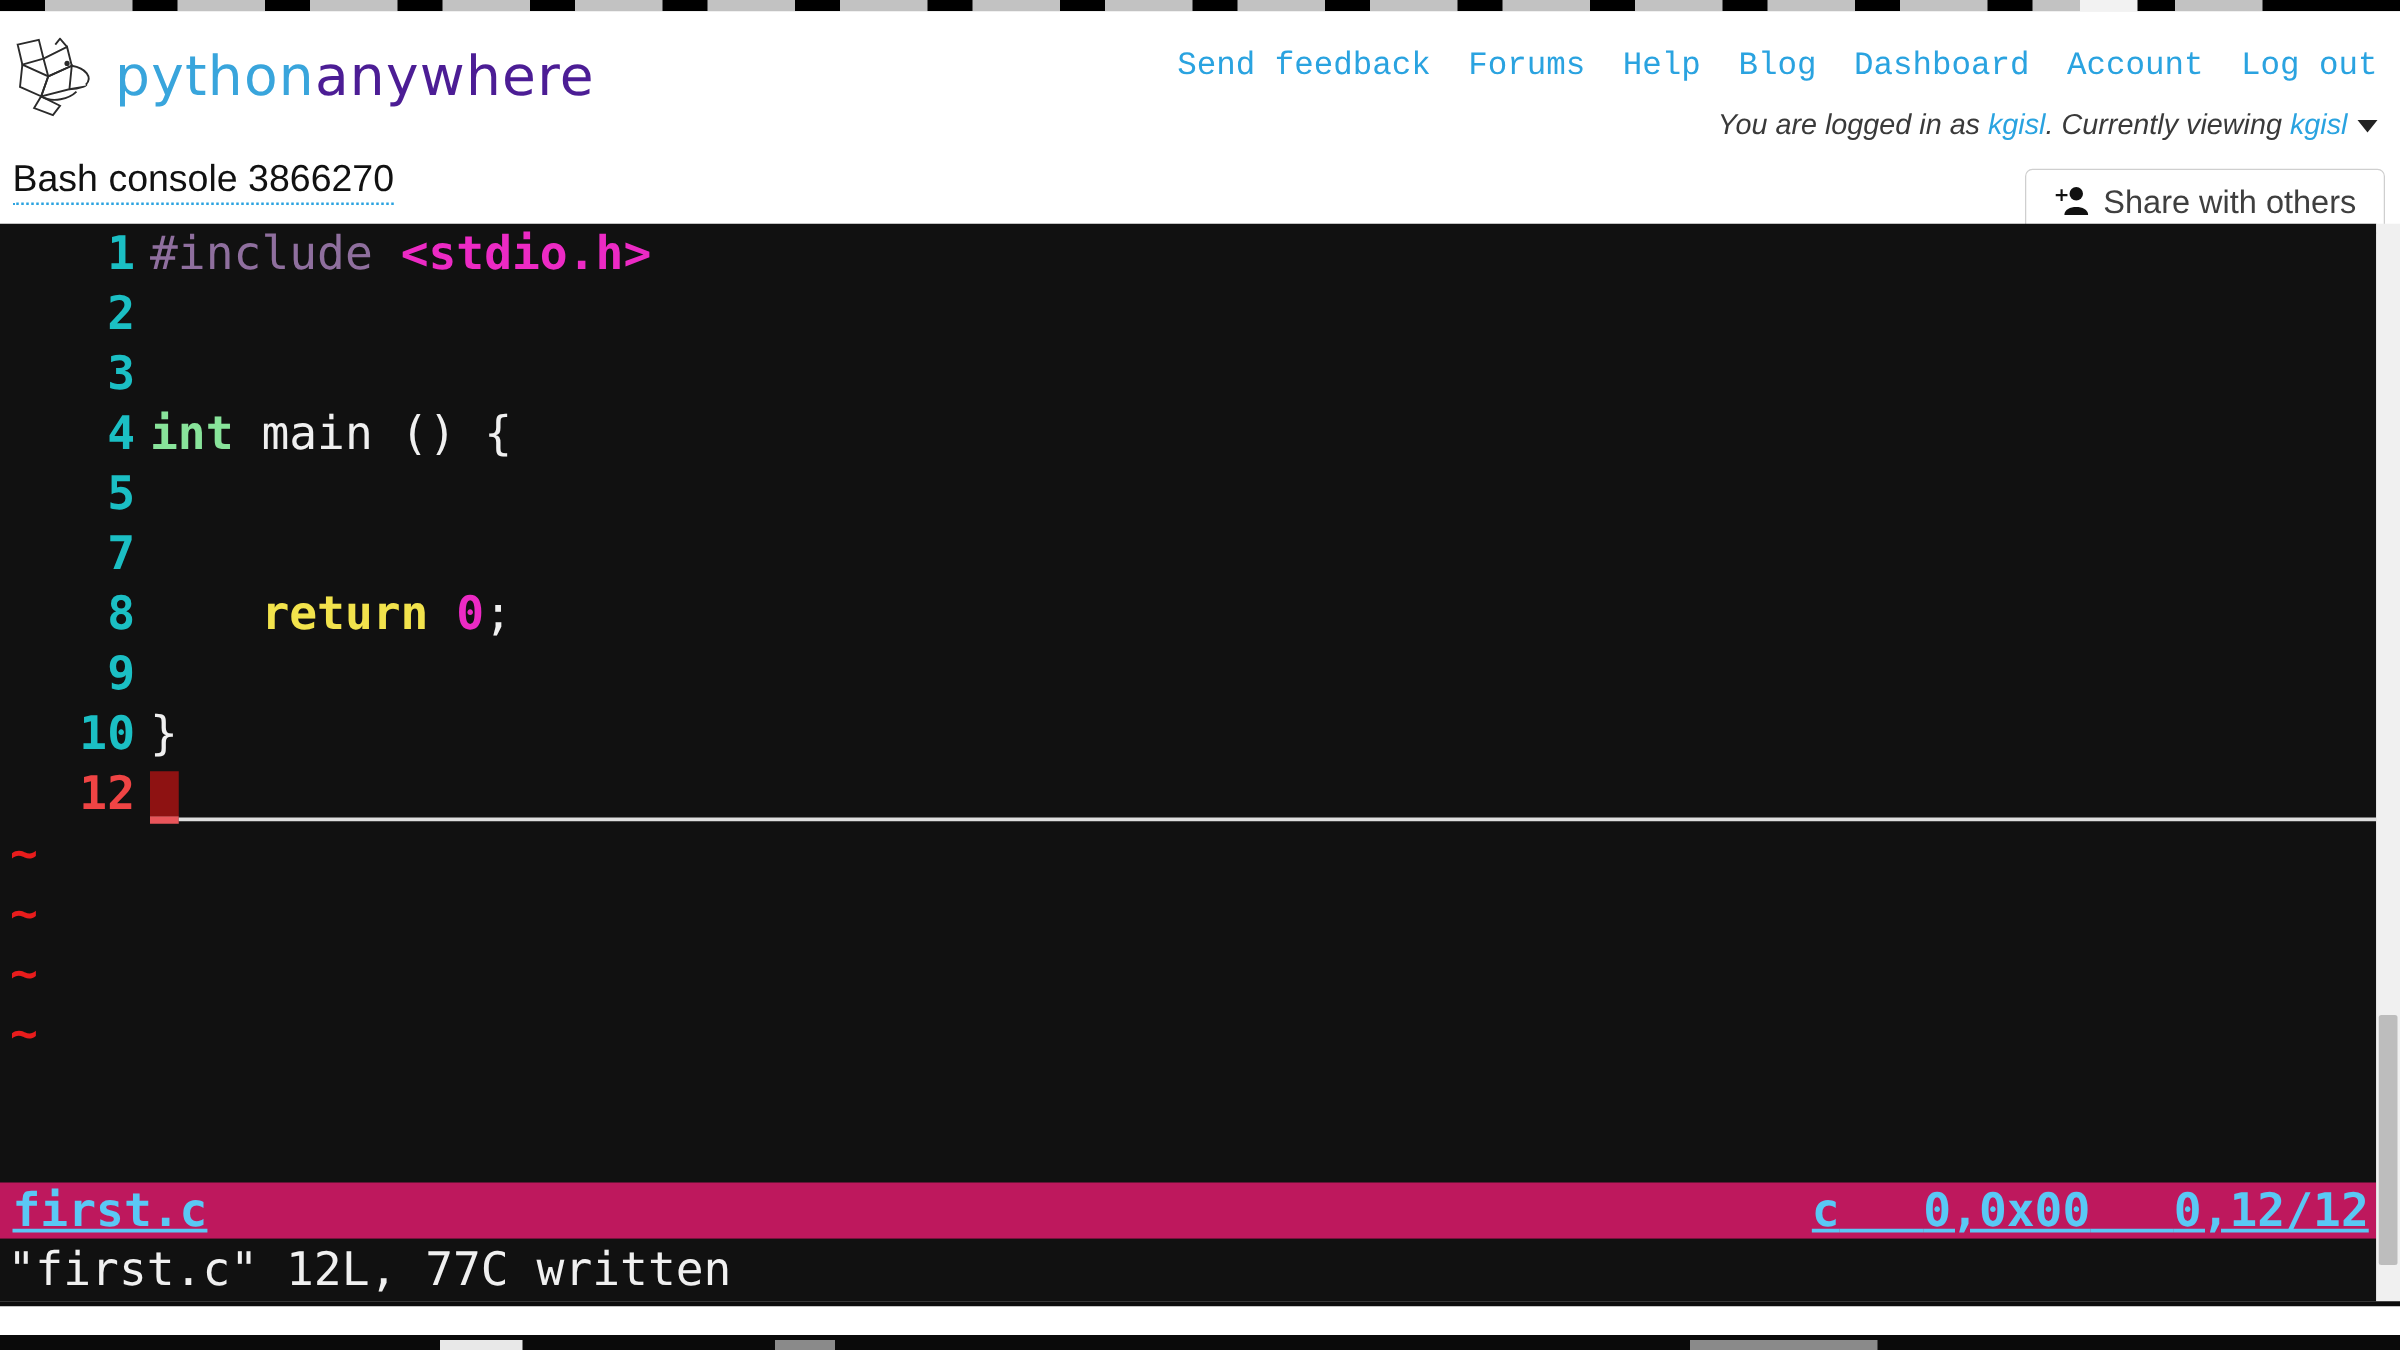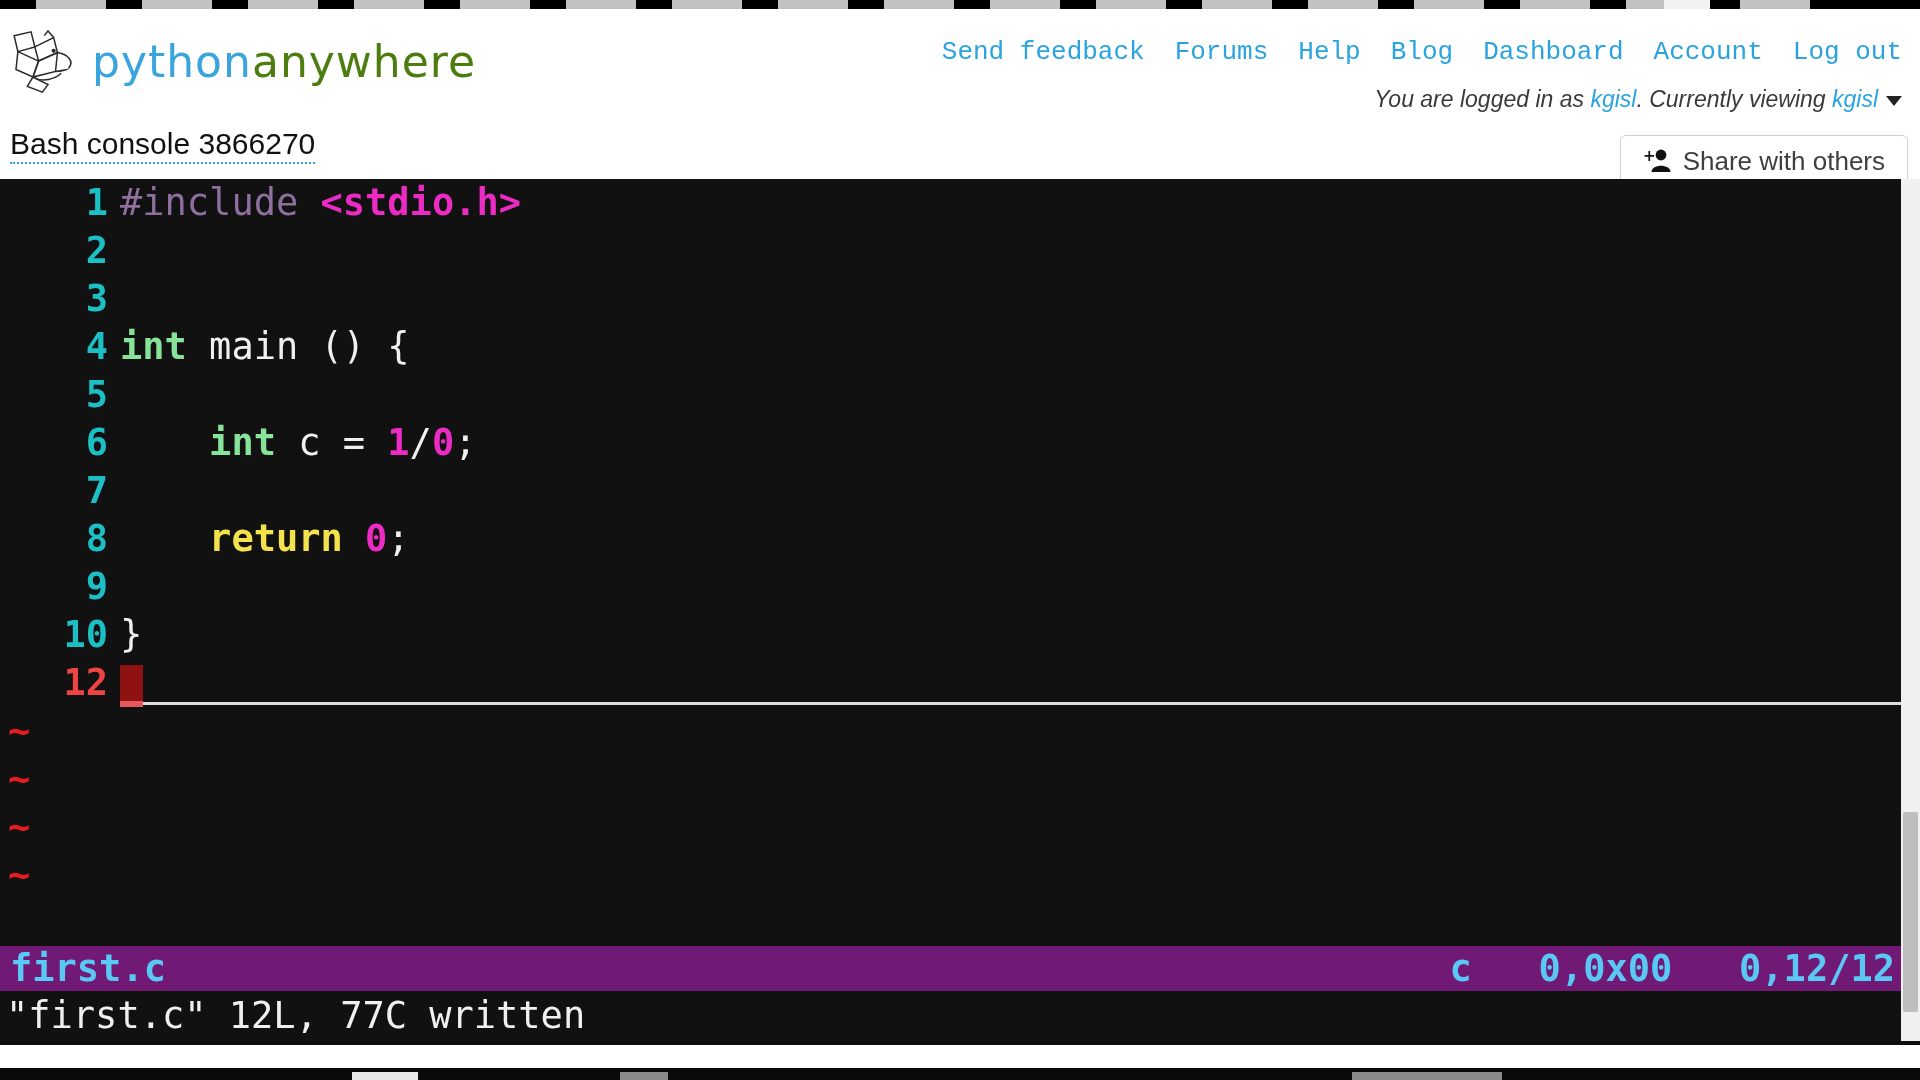--- a/index.html
+++ b/index.html
@@ -56,21 +56,21 @@
   .logo-mark { width: 76px; height: 64px; display:block; }
   .logo-text {
     font-family: "DejaVu Sans", sans-serif;
     font-size: 44px;
     letter-spacing: 1px;
     margin-left: 6px;
     white-space: nowrap;
     line-height: 1;
   }
   .logo-text .p1 { color: #39a5dc; }
-  .logo-text .p2 { color: #4d7c0f; }
+  .logo-text .p2 { color: #4c1d95; }
 
   
   .navlinks {
     position: absolute;
     right: 18px;
     top: 28px;
     display: flex;
     align-items: baseline;
     gap: 30px;
     white-space: nowrap;
@@ -222,30 +222,31 @@
     font-family: "DejaVu Sans Mono", monospace;
   }
 
   
   .statusline {
     position: absolute;
     left: 0;
     bottom: 50px;
     width: 1901px;
     height: 45px;
-    background: #701a75;
+    background: #be185d;
     display: flex;
     align-items: center;
     justify-content: space-between;
     padding: 0 4px 0 10px;
     font-size: 37px;
     font-weight: bold;
     color: #5ac8f5;
     font-family: "DejaVu Sans Mono", monospace;
     white-space: pre;
+    text-decoration: underline;
   }
   .statusline .right { padding-right: 2px; }
 
   
   .msgline {
     position: absolute;
     left: 0;
     bottom: 0;
     width: 1901px;
     height: 50px;
@@ -380,21 +381,20 @@
       <div class="row"><span class="lnum">1</span><span class="codetext"><span class="tok-pre">#include</span><span class="tok-plain"> </span><span class="tok-str">&lt;stdio.h&gt;</span></span></div>
 
       <div class="row"><span class="lnum">2</span><span class="codetext"></span></div>
 
       <div class="row"><span class="lnum">3</span><span class="codetext"></span></div>
 
       <div class="row"><span class="lnum">4</span><span class="codetext"><span class="tok-type">int</span><span class="tok-plain"> main () {</span></span></div>
 
       <div class="row"><span class="lnum">5</span><span class="codetext"></span></div>
 
-      <div class="row"><span class="lnum">6</span><span class="codetext"><span class="tok-plain">    </span><span class="tok-type">int</span><span class="tok-plain"> c = </span><span class="tok-num">1</span><span class="tok-plain">/</span><span class="tok-num">0</span><span class="tok-plain">;</span></span></div>
 
       <div class="row"><span class="lnum">7</span><span class="codetext"></span></div>
 
       <div class="row"><span class="lnum">8</span><span class="codetext"><span class="tok-plain">    </span><span class="tok-kw">return</span><span class="tok-plain"> </span><span class="tok-num">0</span><span class="tok-plain">;</span></span></div>
 
       <div class="row"><span class="lnum">9</span><span class="codetext"></span></div>
 
       <div class="row"><span class="lnum">10</span><span class="codetext"><span class="tok-plain">}</span></span></div>
 
 

